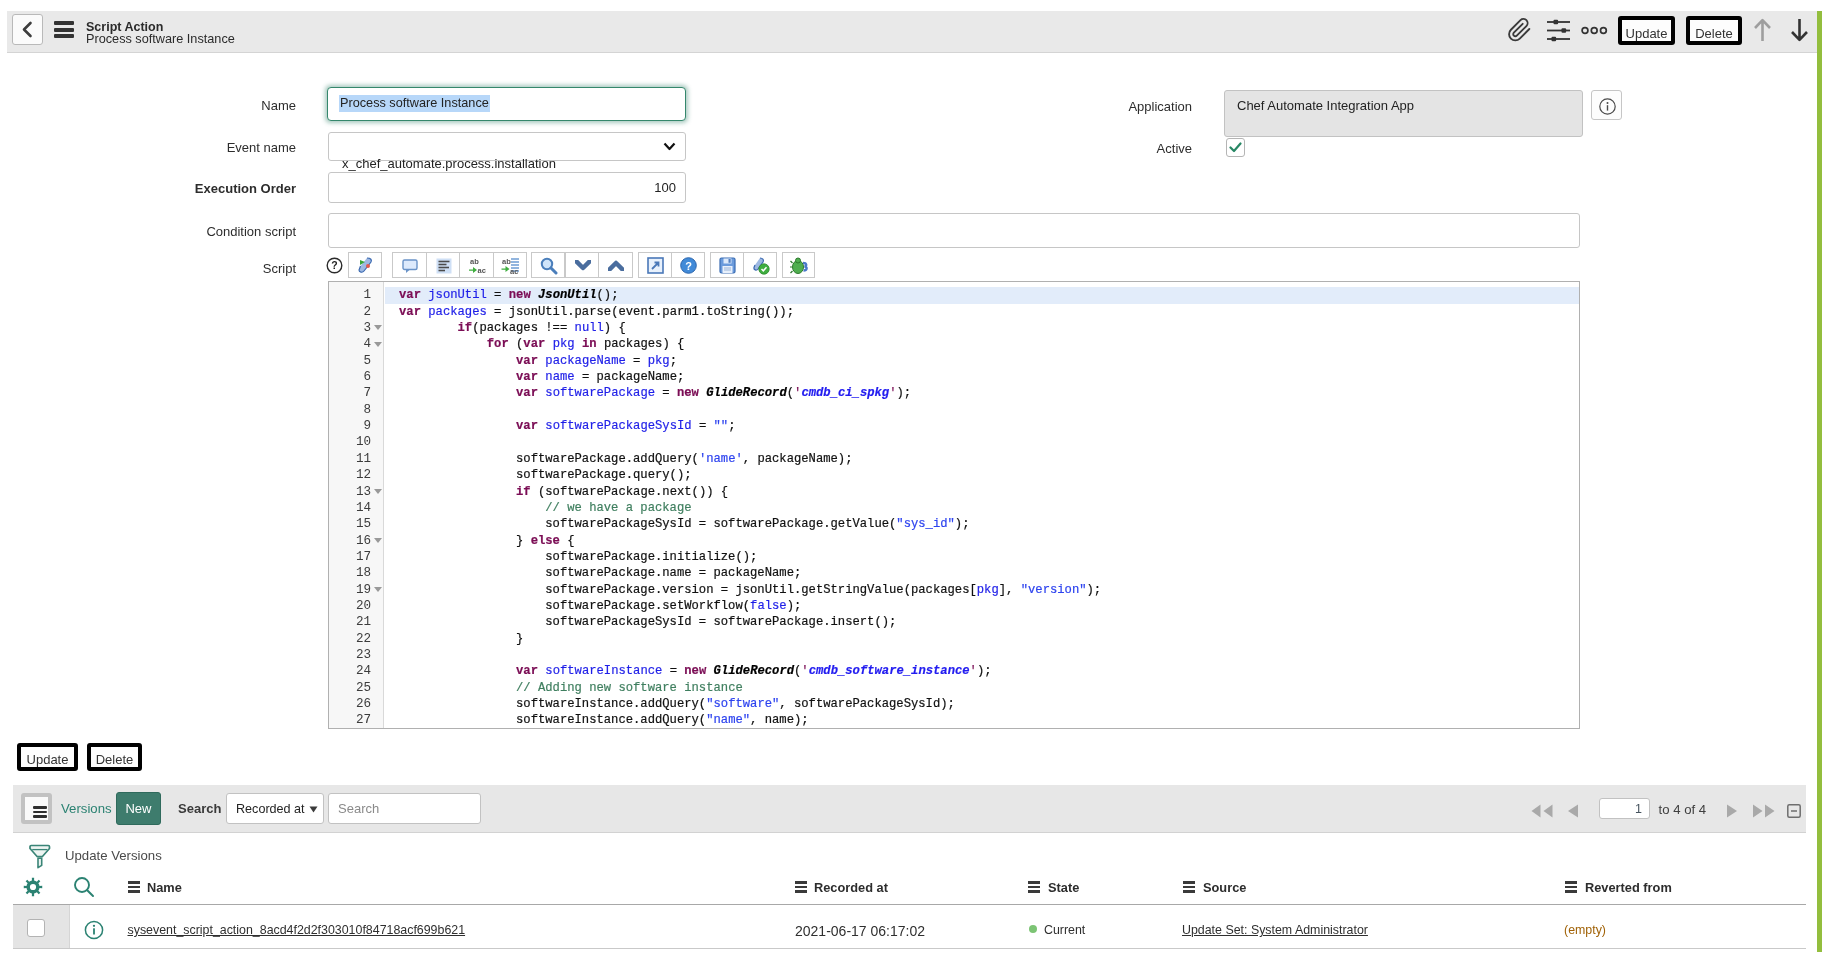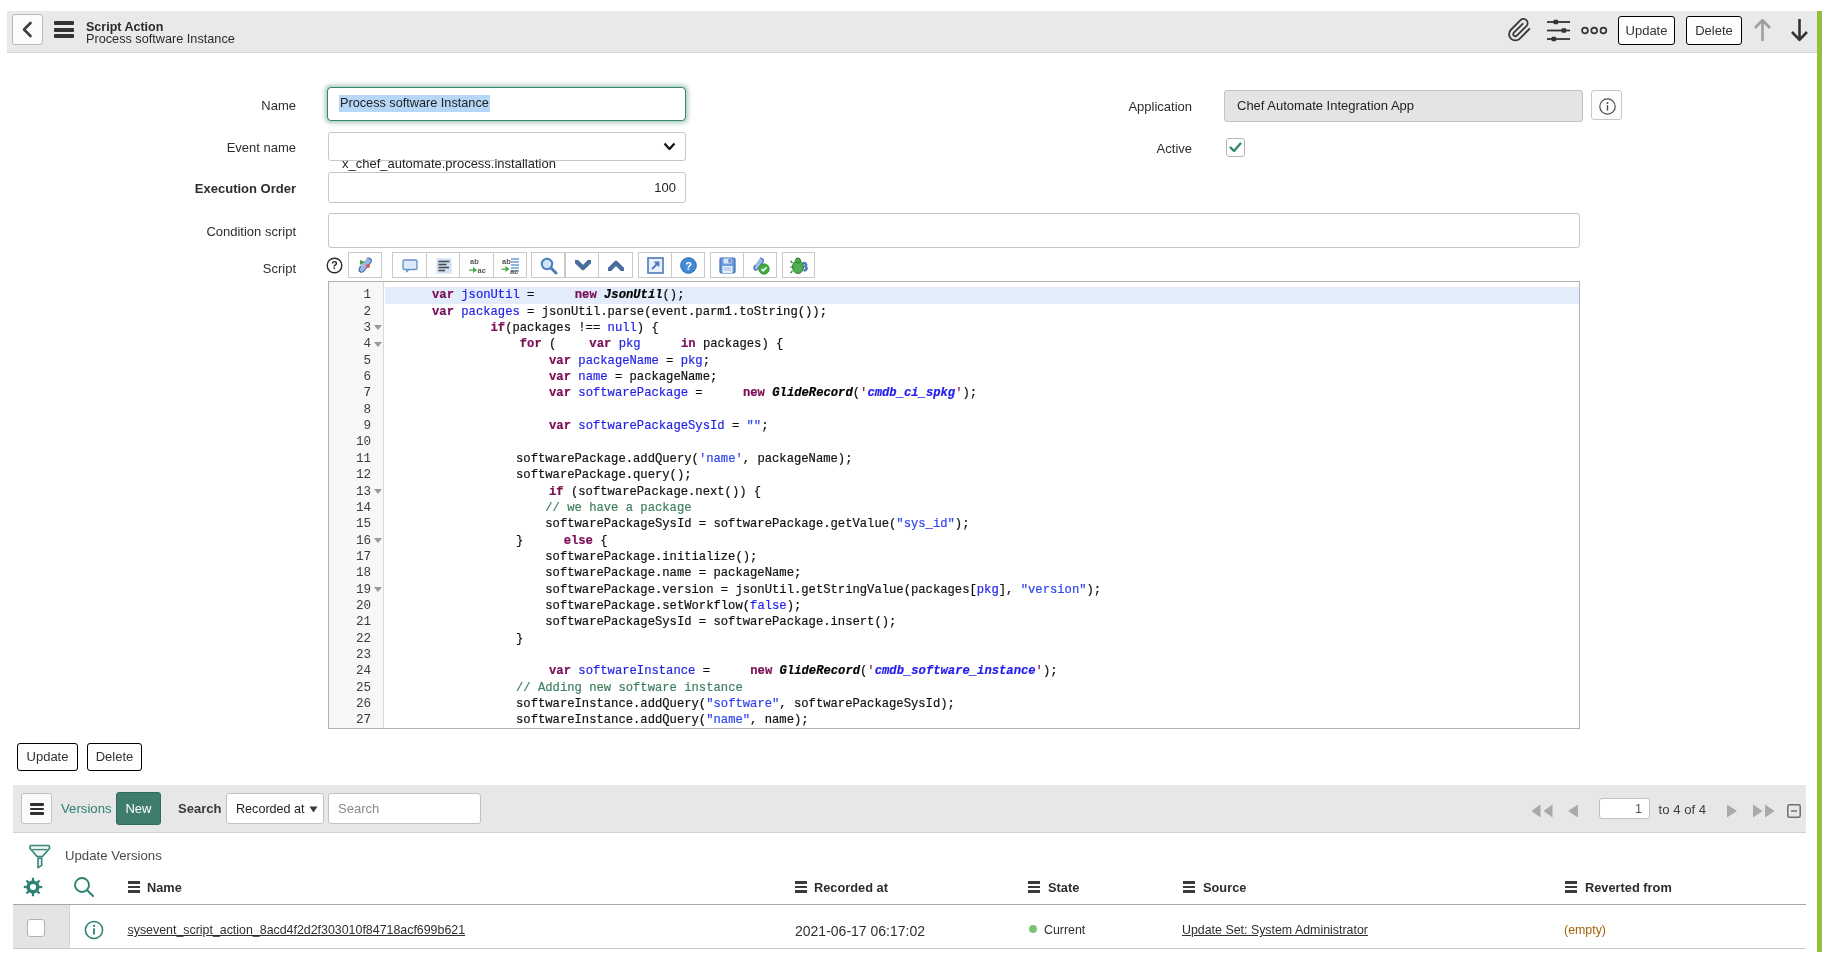--- a/index.html
+++ b/index.html
@@ -1,33 +1,33 @@
 <!DOCTYPE html>
 <html><head>
 <meta charset="utf-8">
 <style>
 * { margin:0; padding:0; box-sizing:border-box; }
 html,body { width:1828px; height:964px; background:#fff; font-family:"Liberation Sans",sans-serif; position:relative; overflow:hidden; }
 .abs { position:absolute; }
 .lbl { position:absolute; font-size:13px; color:#2d2d2d; text-align:right; }
 .inp { position:absolute; background:#fff; border:1px solid #c6c6c6; border-radius:3px; font-size:13px; color:#232323; }
-.btn { position:absolute; background:#fdfdfd; border:1px solid #000000; border-radius:3px; font-size:13px; color:#333; text-align:center; }
+.btn { position:absolute; background:#fdfdfd; border:4px solid #000000; border-radius:3px; font-size:13px; color:#333; text-align:center; }
 
 #topbar { position:absolute; left:7px; top:11px; width:1810px; height:42px; background:#e9e9e9; border-bottom:1px solid #d4d4d4; }
 #backbtn { position:absolute; left:12px; top:14px; width:31px; height:31px; background:#fbfbfb; border:1px solid #b9b9b9; border-radius:3px; }
 .hline { position:absolute; background:#333; border-radius:1px; }
 #title1 { position:absolute; left:86px; top:21.5px; font-size:12.5px; font-weight:bold; color:#2b2b2b; line-height:11px; }
 #title2 { position:absolute; left:86px; top:33.5px; font-size:12.7px; color:#2b2b2b; line-height:11px; }
 
 #editor { position:absolute; left:328px; top:281px; width:1252px; height:448px; background:#fff; border:1px solid #b0b0b0; }
 #gutter { position:absolute; left:0px; top:0px; width:55px; height:446px; background:#f7f7f7; border-right:1px solid #d9d9d9; }
 #gutnums { position:absolute; left:0; top:5.4px; width:42px; text-align:right; font-family:"Liberation Mono",monospace; font-size:12.6px; line-height:16.35px; color:#3c3c3c; }
 #hl1 { position:absolute; left:56px; top:5.4px; width:1194px; height:16.35px; background:#e2ecfa; }
 #codepre { position:absolute; left:56px; top:5.4px; padding-left:14px; font-family:"Liberation Mono",monospace; font-size:12.2px; line-height:16.35px; color:#111; -webkit-text-stroke:0.2px; }
-.k { color:#7b0d55; font-weight:bold;margin-left:33px; }
+.k { color:#7b0d55; font-weight:bold; }
 .d { color:#1f1fe8; }
 .s { color:#2d43ef; }
 .c { color:#3f7f5f; }
 .gi { color:#000; font-weight:bold; font-style:italic; }
 .ti { color:#221cf0; font-weight:bold; font-style:italic; }
 .q { color:#7b0d55; }
 .fold { position:absolute; width:0; height:0; border-left:4px solid transparent; border-right:4px solid transparent; border-top:5px solid #999; }
 
 .tbtn { position:absolute; top:252px; height:26px; background:#fff; border:1px solid #c9c9c9; }
 
@@ -95,21 +95,21 @@
 <div class="inp" style="left:328px;top:131.5px;width:358px;height:29.5px;">
   <span style="position:absolute;left:13px;top:7px;margin-top:16px;">x_chef_automate.process.installation</span>
   <svg style="position:absolute;right:9px;top:9px;" width="13" height="9" viewBox="0 0 13 9">
       <path d="M1.5 1.5 L6.5 7 L11.5 1.5" fill="none" stroke="#111" stroke-width="2.2" stroke-linejoin="round"></path>
     </svg>
 </div>
 <div class="inp" style="left:328px;top:172px;width:358px;height:30.5px;">
   <span style="position:absolute;right:9px;top:7px;margin-left:14px;">100</span>
 </div>
 <div class="inp" style="left:328px;top:212.5px;width:1252px;height:35px;"></div>
-<div class="inp" style="left:1224px;top:90px;width:358.5px;height:32px;background:#e4e4e4;border-color:#c2c2c2;">
+<div class="inp" style="left:1224px;top:90px;width:358.5px;height:47px;background:#e4e4e4;border-color:#c2c2c2;">
   <span style="position:absolute;left:12px;top:7px;">Chef Automate Integration App</span>
 </div>
 <div class="inp" style="left:1591px;top:90px;width:31px;height:30px;background:#fdfdfd;">
   <svg style="position:absolute;left:6.5px;top:6.5px;" width="17" height="17" viewBox="0 0 17 17">
       <circle cx="8.5" cy="8.5" r="7.7" fill="none" stroke="#4a4a4a" stroke-width="1.2"></circle>
       <circle cx="8.5" cy="5" r="1" fill="#4a4a4a"></circle>
       <rect x="7.8" y="7.2" width="1.4" height="5.4" fill="#4a4a4a"></rect>
     </svg>
 </div>
 <div class="inp" style="left:1226px;top:138px;width:19px;height:19px;border-color:#b5b5b5;">

